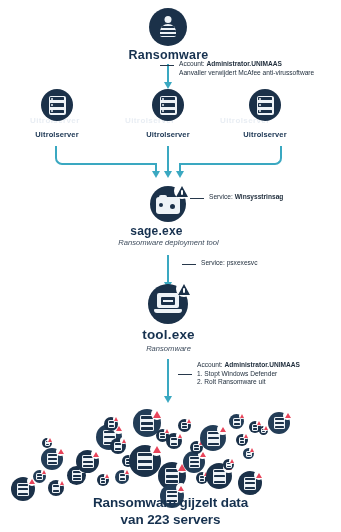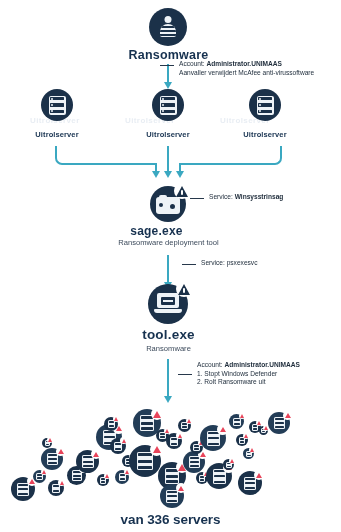--- a/index.html
+++ b/index.html
@@ -104,21 +104,21 @@
     content:"";position:absolute;left:-1px;top:4px;width:2px;height:5px;
     background:#ffffff;border-radius:1px;
   }
 
   
   .node-title{
     font-weight:bold;color:#16314f;text-align:center;
     letter-spacing:.2px;
   }
   .node-sub{
-    color:#3d4b5c;text-align:center;
+    color:#3d4b5c;text-align:center;font-style:italic;
   }
   .srv-label{
     font-size:7.5px;color:#16314f;text-align:center;font-weight:bold;
     letter-spacing:.1px;
   }
 
   
   .callout{position:absolute;display:flex;align-items:flex-start;}
   .callout .lead{
     width:14px;height:1.2px;background:#27384b;margin-top:5px;flex:none;
@@ -665,17 +665,17 @@
             <i style="height: 2px;"></i>
           </div>
         </div>
         <span class="badge" style="width: 6px; height: 6px; right: -1px; top: -1px;">
           <span class="tri" style="border-left-width: 2px; border-right-width: 2px; border-bottom-width: 4px;"></span>
         </span>
       </div>
     </div>
 
   <div class="bottom-title">
-    <br>
-    <span>van 336 servers</span>
+    <span>Ransomware gijzelt data</span><br>
+    <span>van 223 servers</span>
   </div>
 
 </div>
 
 </body></html>

